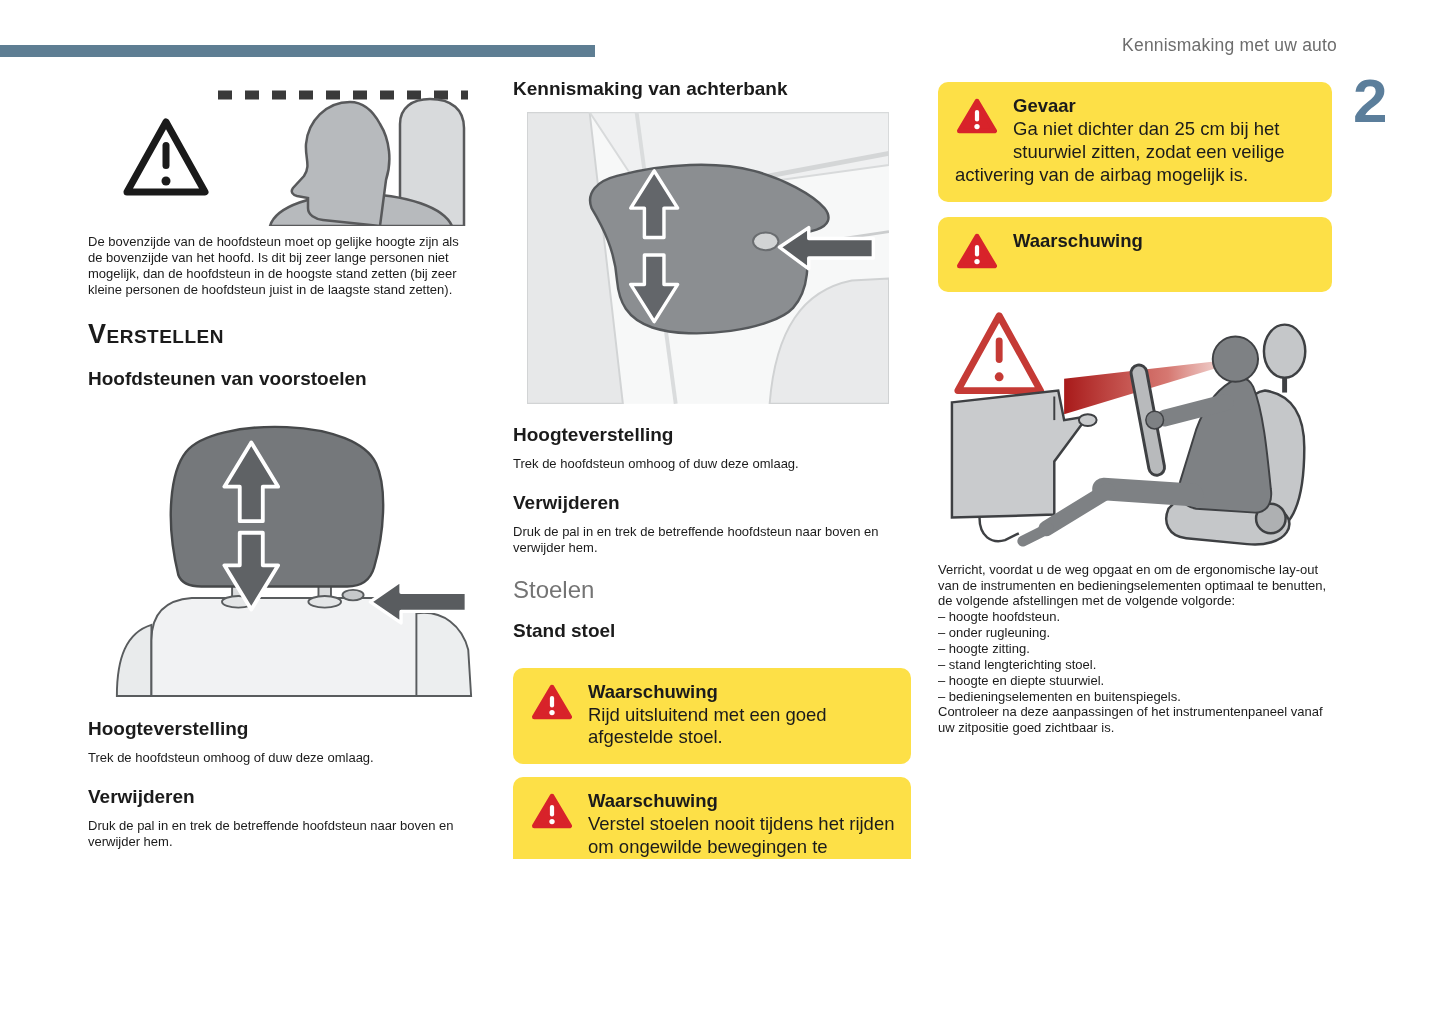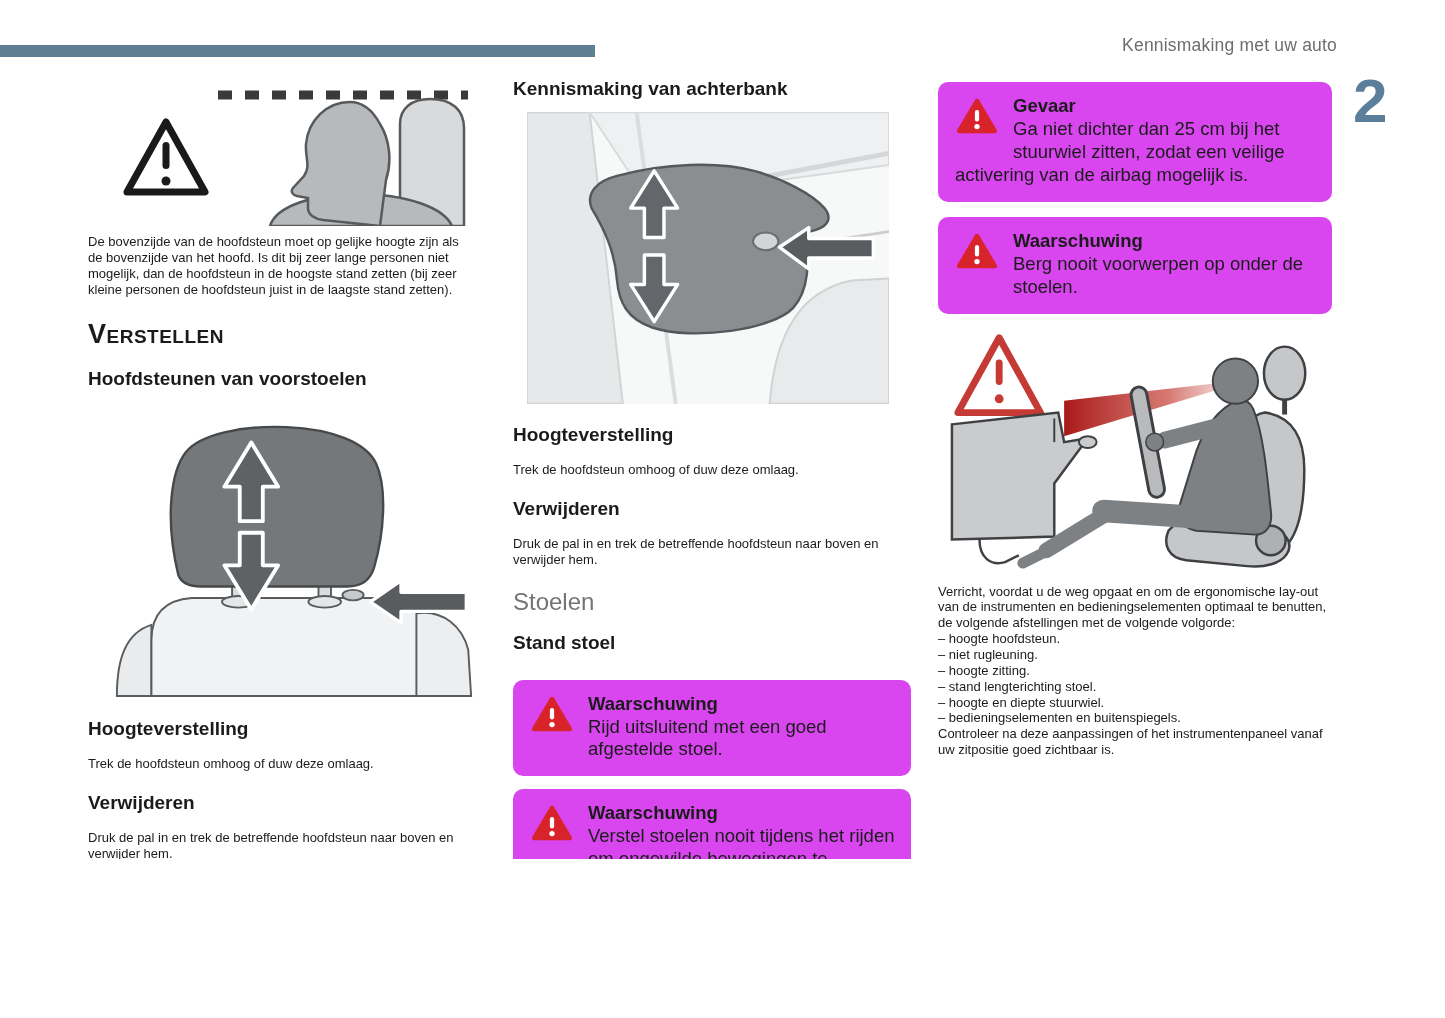--- a/index.html
+++ b/index.html
@@ -12,25 +12,25 @@
   .chapter-number { position:absolute; left:1353px; top:70px; font-size:62px; font-weight:800; color:#5b7e9b; line-height:1; }
   .page-number { position:absolute; left:1388px; top:966px; font-size:17px; font-weight:700; color:#56575a; }
 
   .col { position:absolute; }
   .col-left  { left:88px;  top:84px; width:380px; }
   .col-mid   { left:513px; top:78px; width:398px; }
   .col-right { left:938px; top:78px; width:394px; }
 
   p.body { font-size:13px; line-height:1.22; }
   h3.sub { font-size:19px; font-weight:800; margin-top:20px; }
-  h3.sub + p.body { margin-top:16px; }
+  h3.sub + p.body { margin-top:10px; }
   .sec-title { font-variant:small-caps; font-weight:800; font-size:27px; letter-spacing:.5px; margin-top:22px; }
   .big-title { font-size:24px; font-weight:400; color:#747474; margin-top:20px; }
 
-  .warnbox { background:#d946ef; border-radius:10px; padding:13px 16px 15px 17px; font-size:18.5px; line-height:1.24; overflow:hidden; }
+  .warnbox { background:#fde047; border-radius:10px; padding:13px 16px 15px 17px; font-size:18.5px; line-height:1.24; overflow:hidden; }
   .warnbox .w-icon { float:left; width:40px; height:36px; margin:3px 16px 8px 2px; }
   .warnbox .w-title { font-weight:800; }
 
   .illu { display:block; }
   .adjust-item { display:block; }
 </style>
 </head>
 <body>
 
 <div class="page">
@@ -148,21 +148,20 @@
       <span>Ga niet dichter dan 25 cm bij het stuurwiel zitten, zodat een veilige activering van de airbag mogelijk is.</span>
     </div>
 
     <div class="warnbox" style="margin-top:15px;">
       <svg class="w-icon" viewBox="0 0 36 32">
         <path d="M18 2.5 L34 29.5 L2 29.5 Z" fill="#d8232a" stroke="#d8232a" stroke-width="4" stroke-linejoin="round"></path>
         <rect x="16.1" y="10.5" width="3.8" height="10.5" rx="1.9" fill="#fff"></rect>
         <circle cx="18" cy="25.5" r="2.4" fill="#fff"></circle>
       </svg>
       <span class="w-title">Waarschuwing</span><br>
-      <span>Berg nooit voorwerpen op onder de stoelen.</span>
     </div>
 
     <svg class="illu" width="394" height="250" viewBox="0 0 400 254" style="margin-top:10px;">
       <defs>
         <linearGradient id="beam" x1="0" y1="0" x2="1" y2="0">
           <stop offset="0" stop-color="#a81a1a"></stop>
           <stop offset="0.55" stop-color="#c84b42" stop-opacity="0.75"></stop>
           <stop offset="1" stop-color="#d98b80" stop-opacity="0.08"></stop>
         </linearGradient>
       </defs>
@@ -193,21 +192,21 @@
       <circle cx="220" cy="120" r="9" fill="#7e8184" stroke="#3f4144" stroke-width="1.5"></circle>
       <path d="M258 196 L168 190" stroke="#7e8184" stroke-width="23" stroke-linecap="round" fill="none"></path>
       <path d="M172 192 L110 230" stroke="#7e8184" stroke-width="16" stroke-linecap="round" fill="none"></path>
       <path d="M112 230 L86 243" stroke="#7e8184" stroke-width="11" stroke-linecap="round" fill="none"></path>
     </svg>
 
     <div style="margin-top:10px;">
       <p class="body">Verricht, voordat u de weg opgaat en om de ergonomische lay-out van de instrumenten en bedieningselementen optimaal te benutten, de volgende afstellingen met de volgende volgorde:</p>
       <p class="body">
         <span class="adjust-item">– hoogte hoofdsteun.</span>
-        <span class="adjust-item">– niet rugleuning.</span>
+        <span class="adjust-item">– onder rugleuning.</span>
         <span class="adjust-item">– hoogte zitting.</span>
         <span class="adjust-item">– stand lengterichting stoel.</span>
         <span class="adjust-item">– hoogte en diepte stuurwiel.</span>
         <span class="adjust-item">– bedieningselementen en buitenspiegels.</span>
       </p>
       <p class="body">Controleer na deze aanpassingen of het instrumentenpaneel vanaf uw zitpositie goed zichtbaar is.</p>
     </div>
   </div>
 
 </div>

